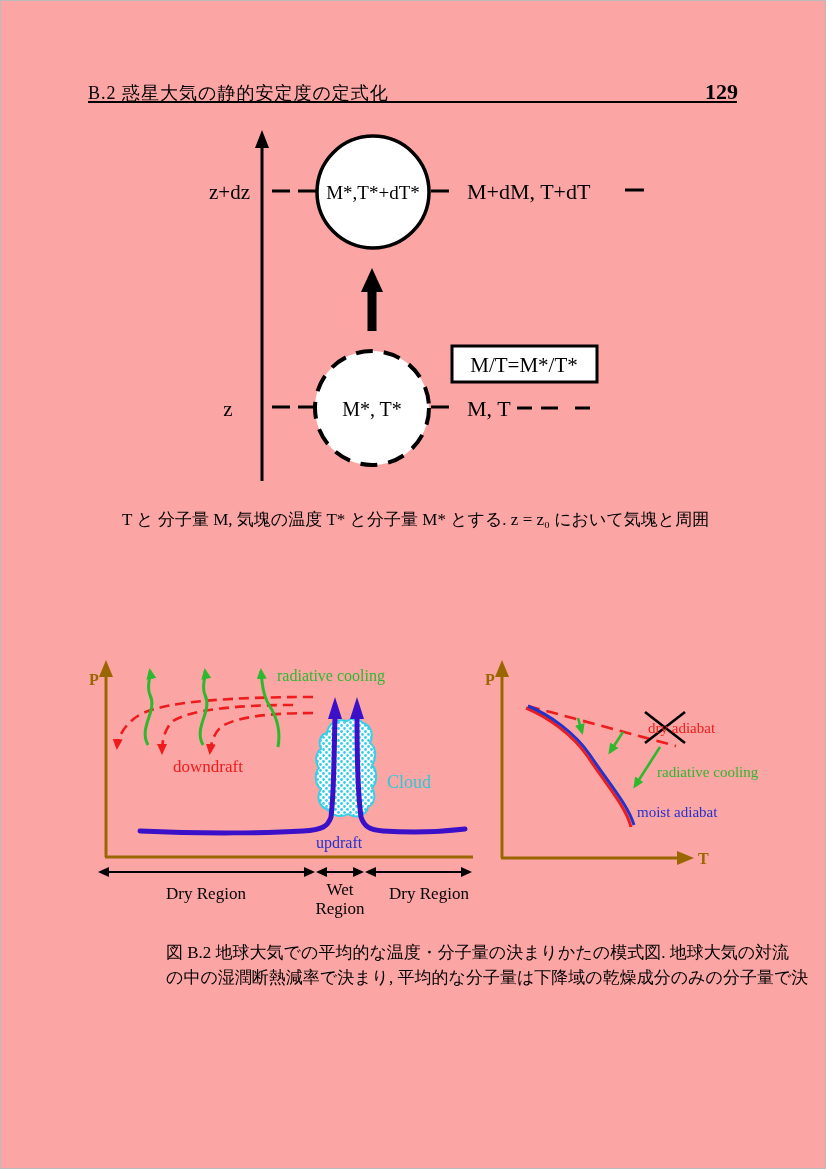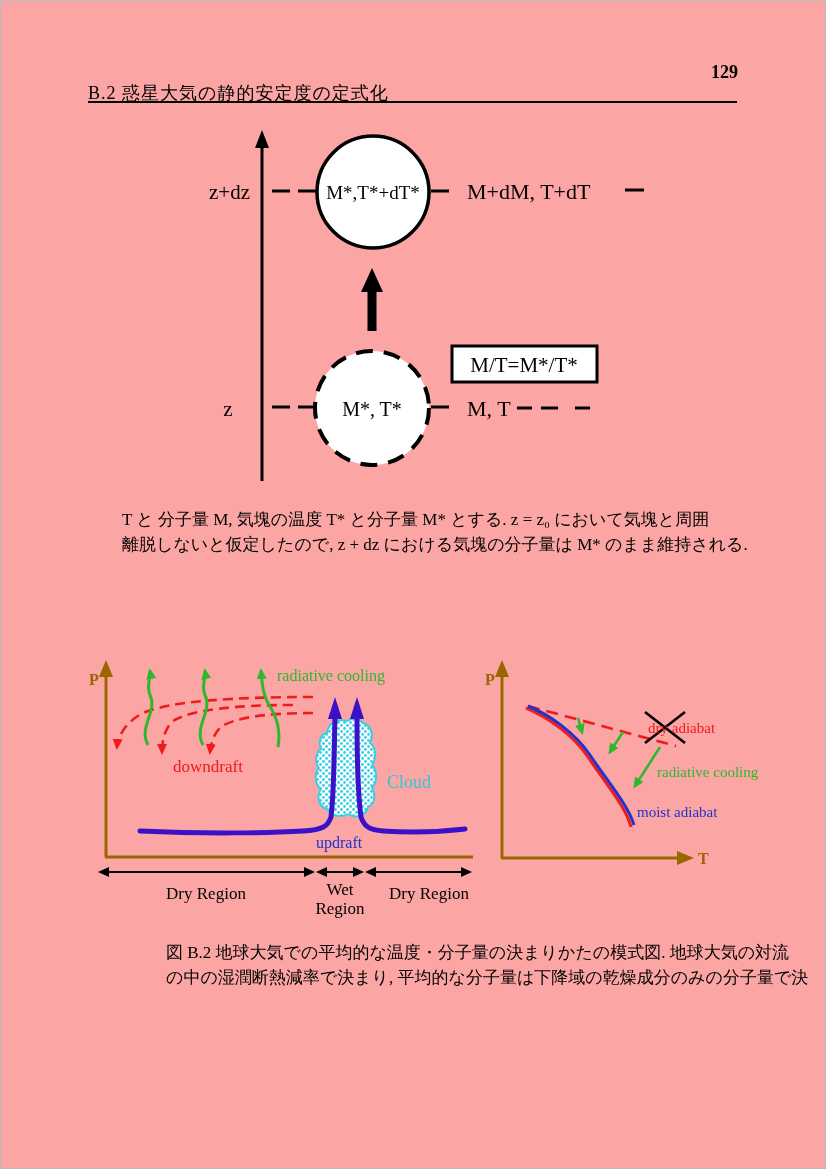--- a/index.html
+++ b/index.html
@@ -2,21 +2,21 @@
 <html><head>
 <meta charset="utf-8">
 <style>
   html,body{margin:0;padding:0;background:#e8e8e8;}
   .page{
     position:relative;width:826px;height:1169px;background:#fca5a5;
     font-family:"Liberation Serif","DejaVu Serif",serif;color:#000;
     box-shadow:inset 0 0 0 1px #bbb;overflow:hidden;
   }
   .hdr-title{position:absolute;left:88px;top:81px;font-size:18px;letter-spacing:1px;}
-  .hdr-num{position:absolute;right:88px;top:62px;font-size:18px;font-weight:bold;}
+  .hdr-num{position:absolute;right:88px;top:79px;font-size:22px;font-weight:bold;}
   .hdr-rule{position:absolute;left:88px;top:101px;width:649px;height:2px;background:#000;}
   .caption{position:absolute;left:122px;width:600px;font-size:17px;line-height:24.6px;}
   .caption div{white-space:nowrap;}
   svg text{font-family:"Liberation Serif","DejaVu Serif",serif;}
   .figsvg{position:absolute;}
 </style>
 </head>
 <body>
 
 <div class="page">
@@ -52,21 +52,20 @@
     <text x="192" y="291" font-size="20" text-anchor="middle">M*,  T*</text>
     <line x1="251" y1="282" x2="269" y2="282" stroke="#000" stroke-width="3"></line>
     <text x="287" y="291" font-size="22">M, T</text>
     <line x1="337" y1="283" x2="352" y2="283" stroke="#000" stroke-width="3"></line>
     <line x1="361" y1="283" x2="378" y2="283" stroke="#000" stroke-width="3"></line>
     <line x1="395" y1="283" x2="410" y2="283" stroke="#000" stroke-width="3"></line>
   </svg>
 
   <div class="caption" style="top:508px;">
     <div>T と 分子量 M, 気塊の温度 T* と分子量 M* とする. z = z₀ において気塊と周囲</div>
-    <div>離脱しないと仮定したので, z + dz における気塊の分子量は M* のまま維持される.</div>
   </div>
 
   <svg class="figsvg" style="left:85px;top:655px;" width="400" height="265" viewBox="0 0 400 265">
     <defs>
       <pattern id="stipple" width="6" height="6" patternUnits="userSpaceOnUse">
         <rect width="6" height="6" fill="#ffffff"></rect>
         <circle cx="1.5" cy="1.5" r="1.4" fill="#35cfe8"></circle>
         <circle cx="4.5" cy="4.5" r="1.4" fill="#35cfe8"></circle>
       </pattern>
       <marker id="aG" orient="auto" markerUnits="userSpaceOnUse" markerWidth="14" markerHeight="12" refX="8" refY="5">

